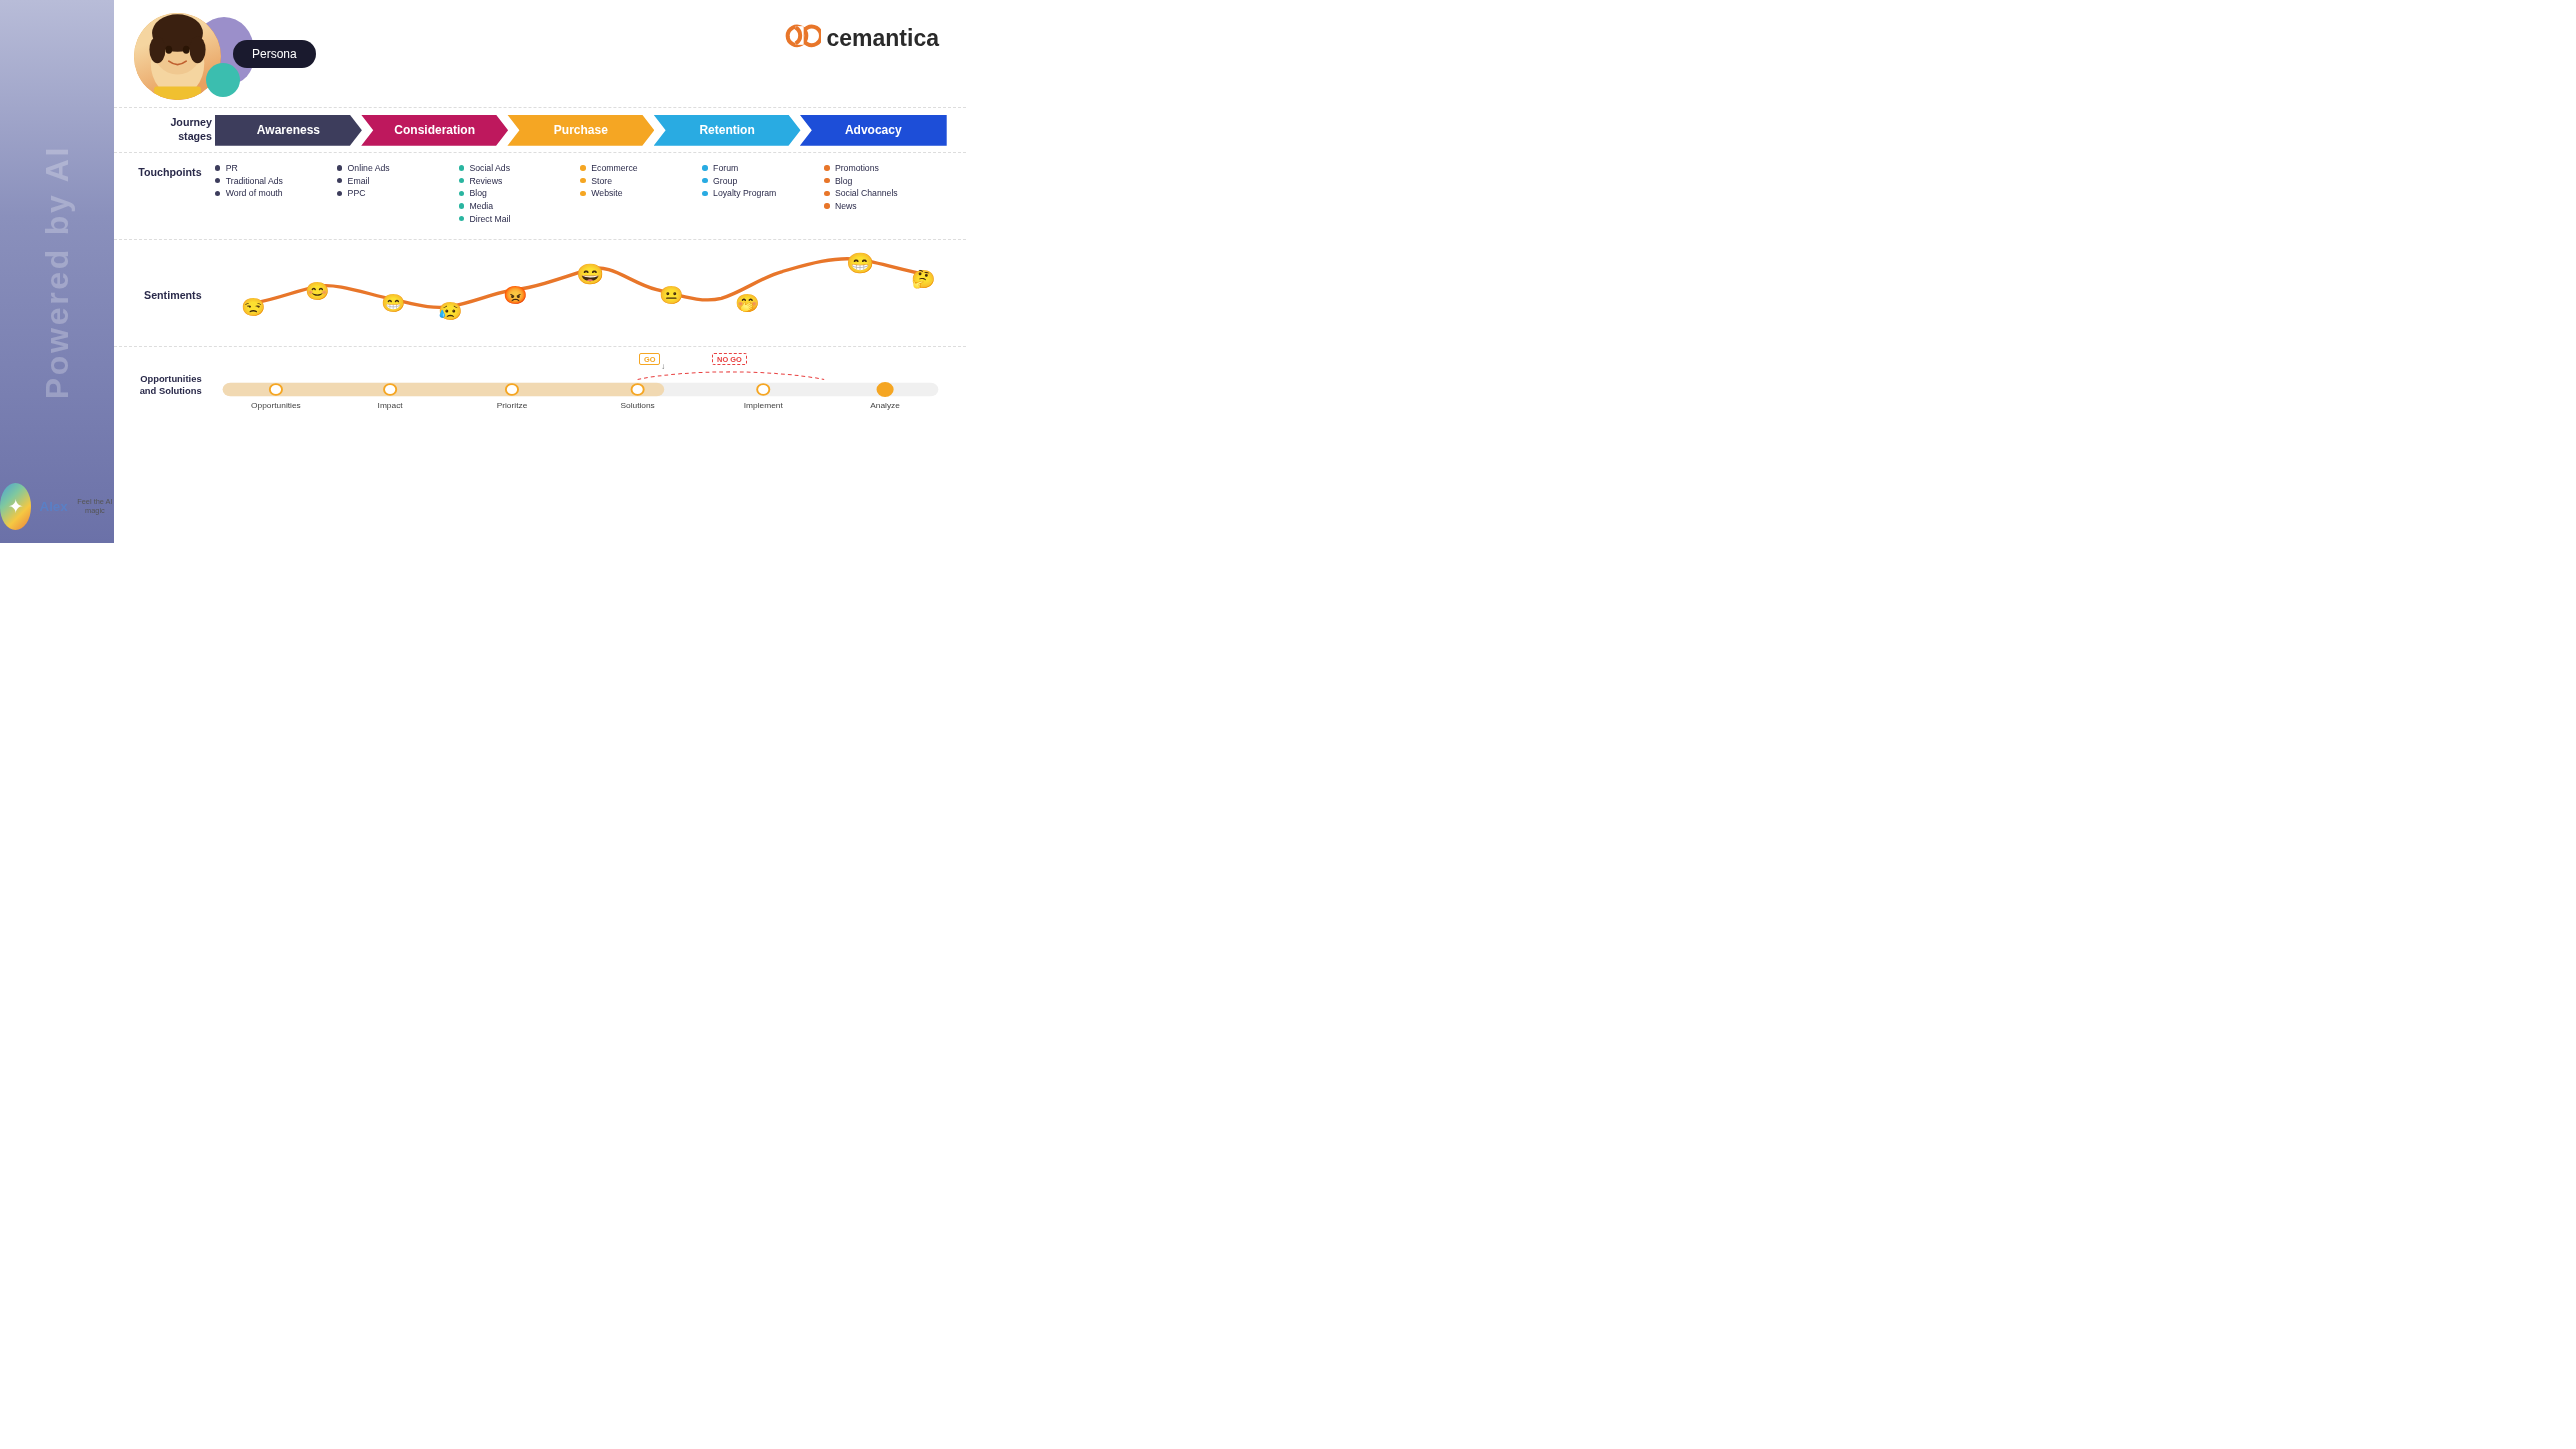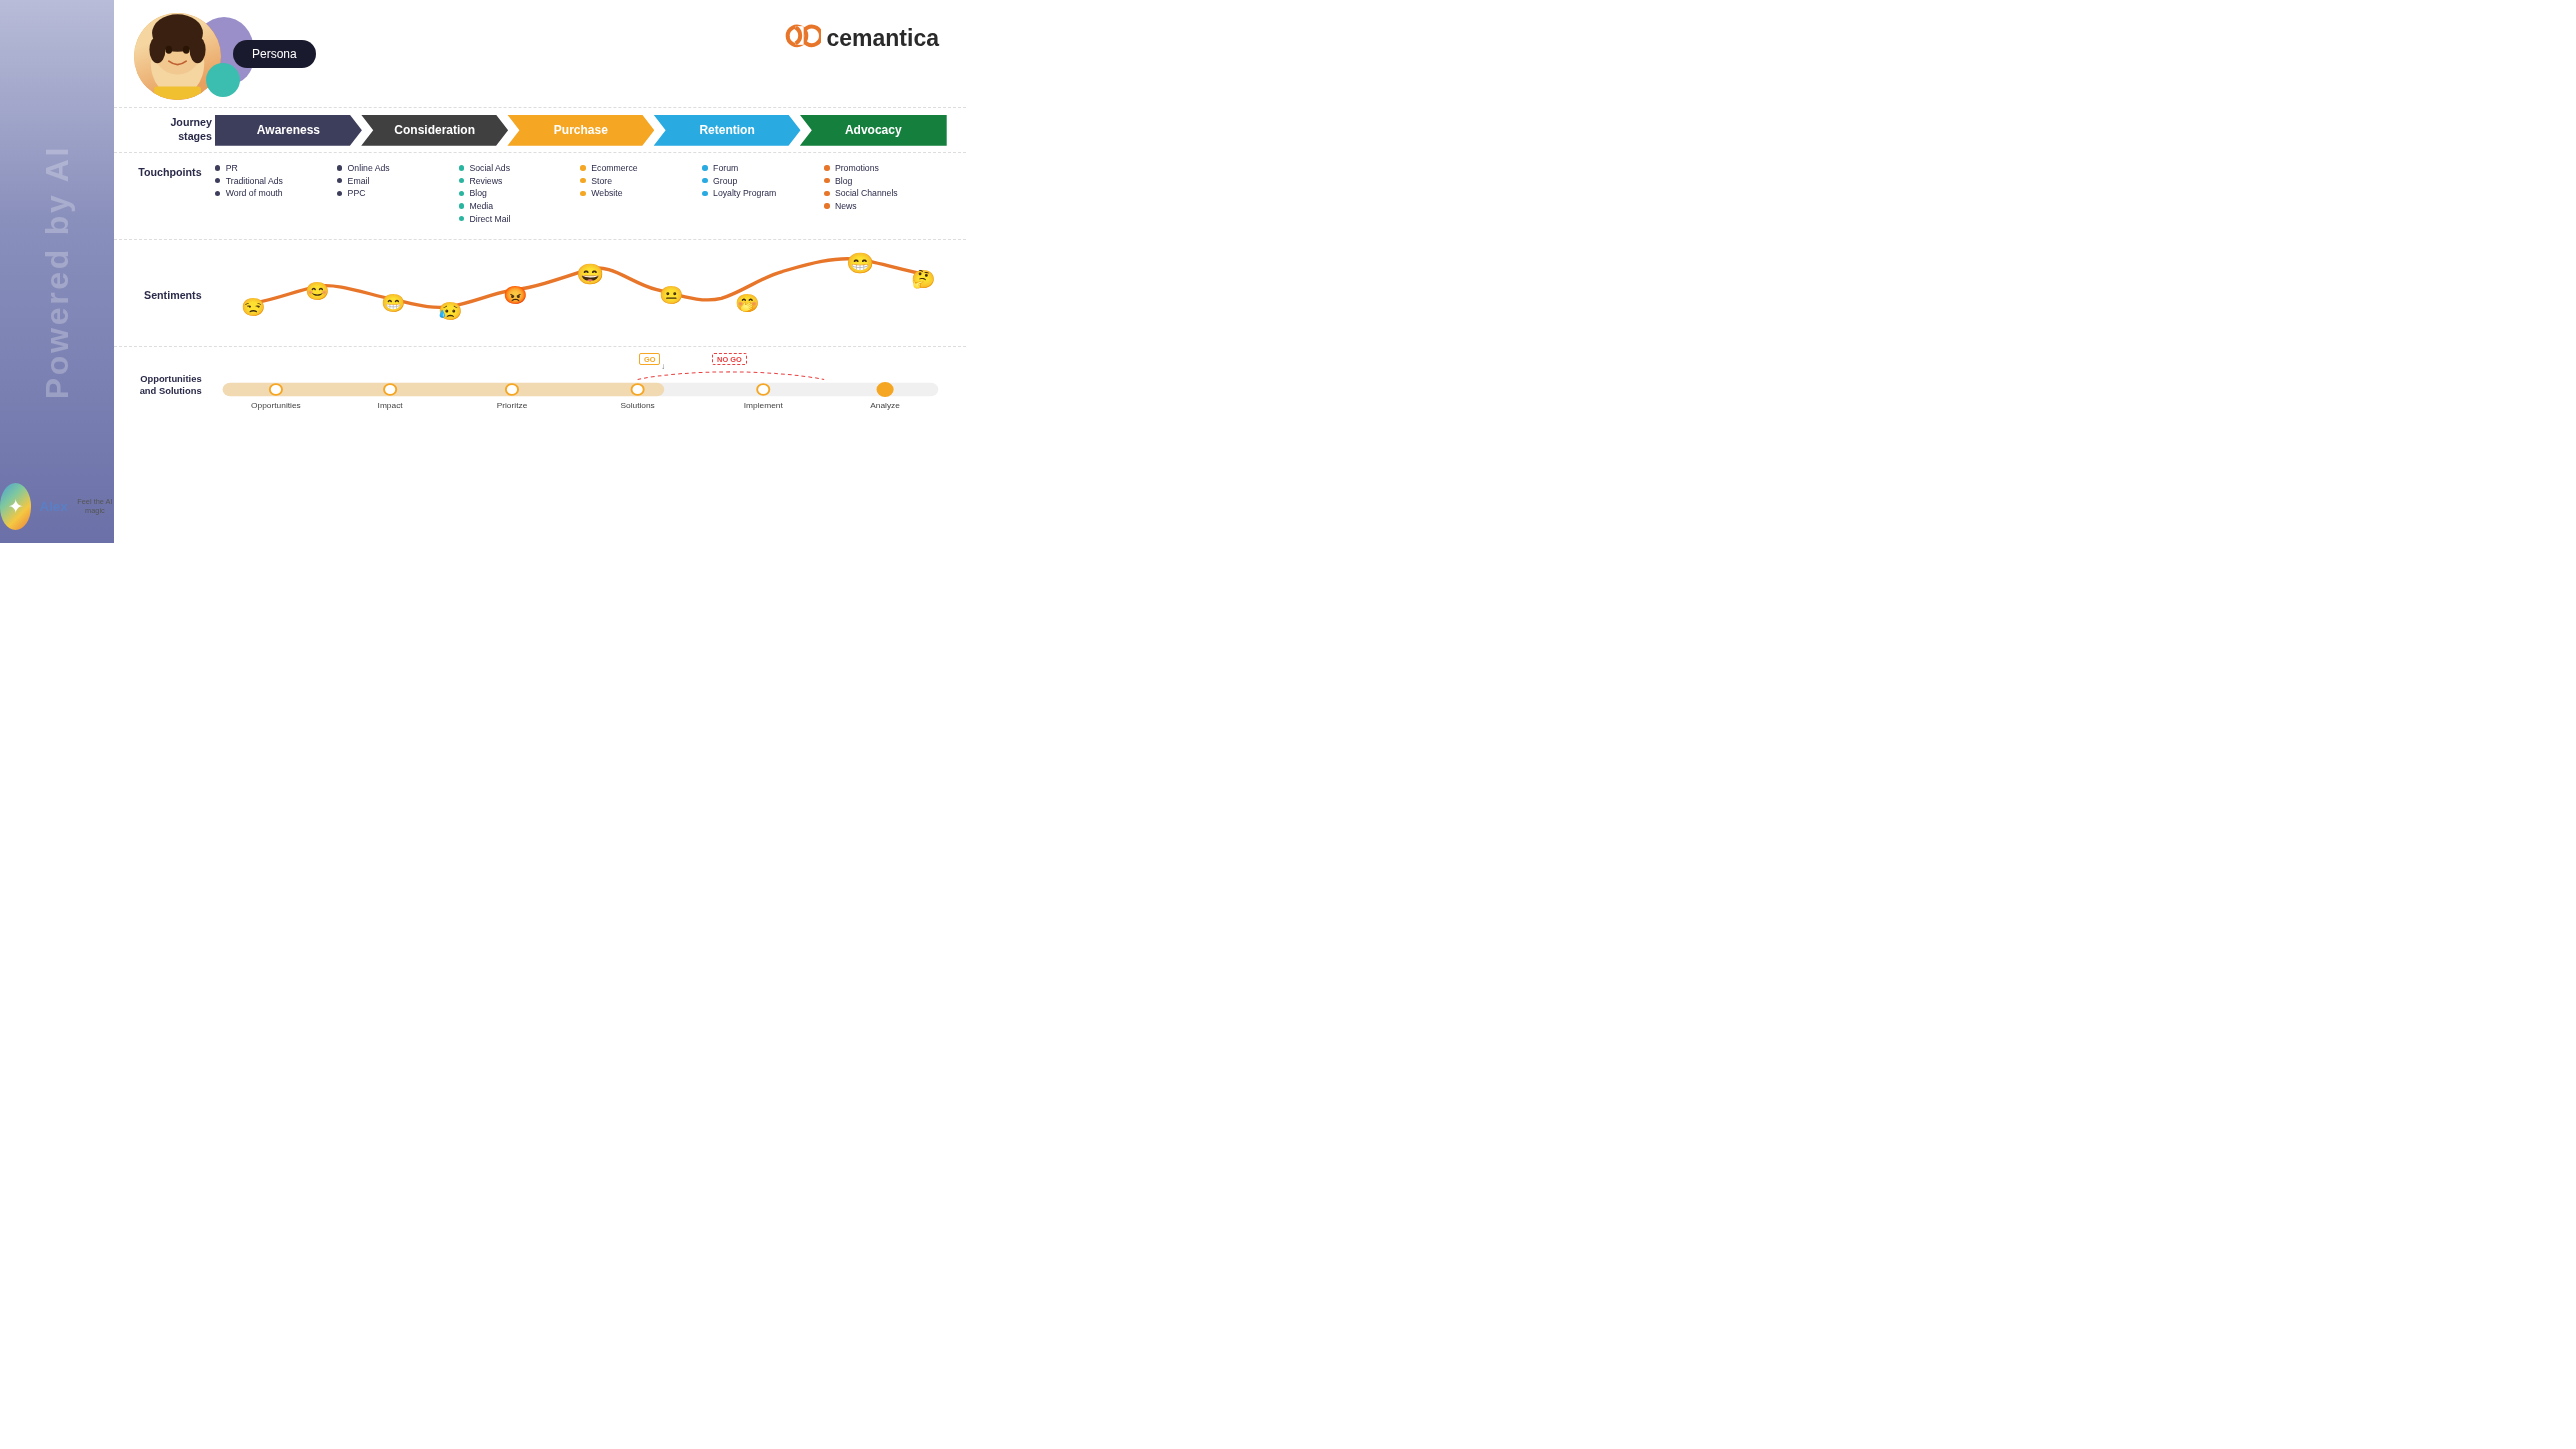--- a/index.html
+++ b/index.html
@@ -204,24 +204,24 @@
       font-weight: 600;
       color: white;
       position: relative;
       clip-path: polygon(0 0, calc(100% - 12px) 0, 100% 50%, calc(100% - 12px) 100%, 0 100%, 12px 50%);
       margin-right: -0.7px;
     }
     .stage:first-child {
       clip-path: polygon(0 0, calc(100% - 12px) 0, 100% 50%, calc(100% - 12px) 100%, 0 100%);
     }
     .stage-awareness { background: #3d3d5c; }
-    .stage-consideration { background: #404040; }
+    .stage-consideration { background: #be185d; }
     .stage-purchase { background: #f5a623; }
     .stage-retention { background: #29abe2; }
-    .stage-advocacy { background: #15803d; }
+    .stage-advocacy { background: #1d4ed8; }
 
     
     .touchpoints-row {
       display: flex;
       align-items: flex-start;
       padding: 9.4px 20px;
       border-bottom: 0.7px dashed #ddd;
       min-height: 87px;
     }
     .section-label {

